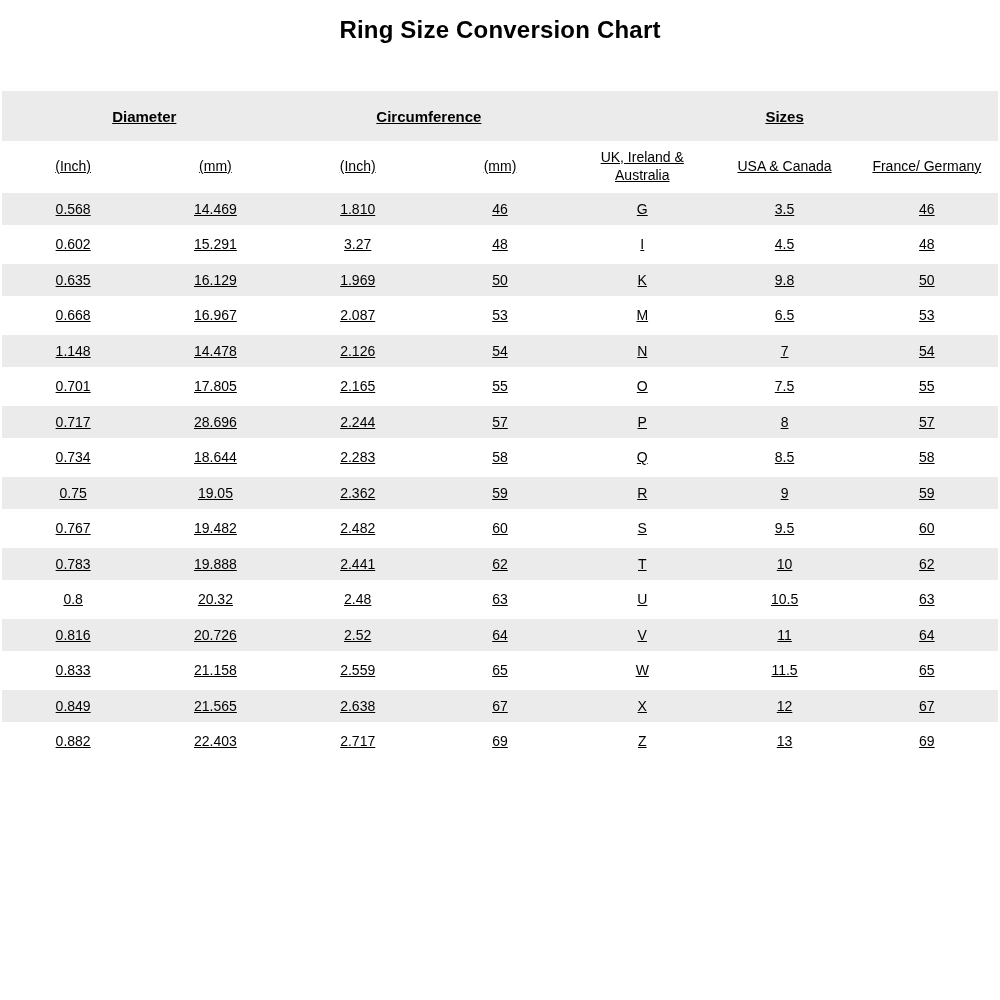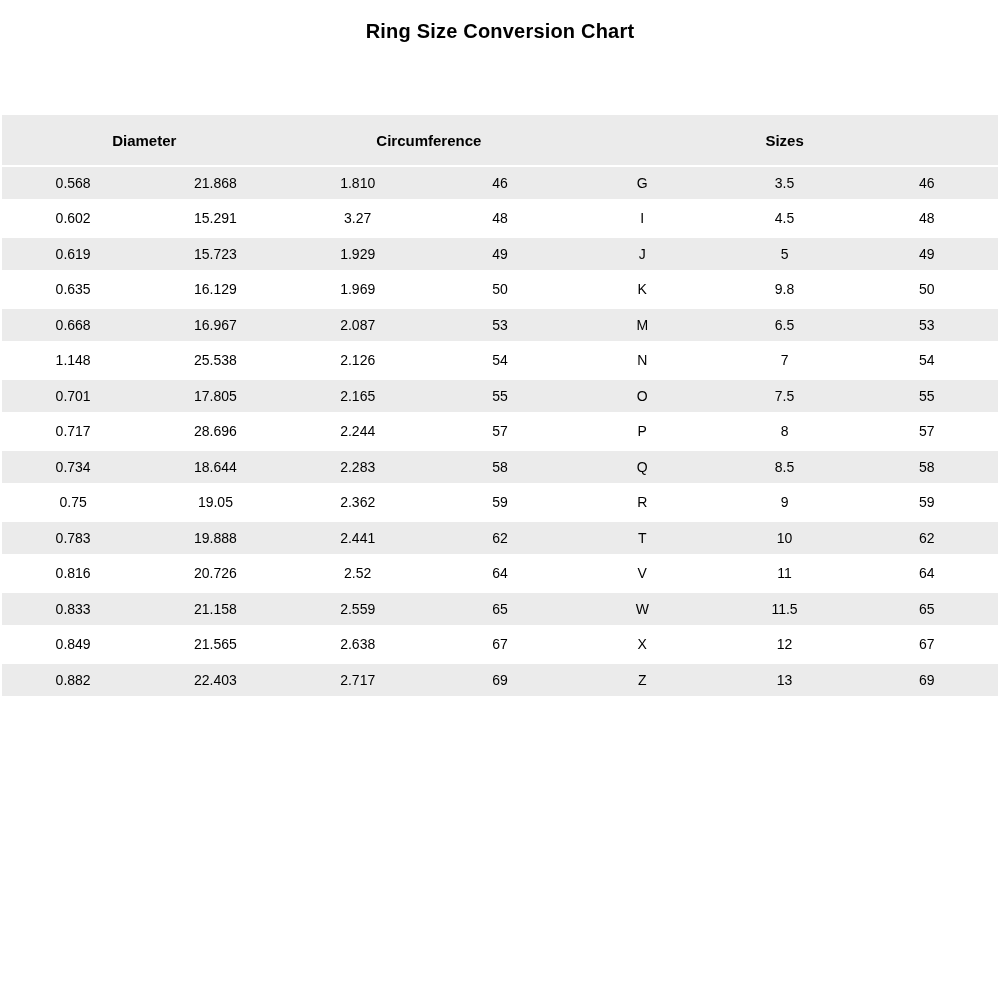--- a/index.html
+++ b/index.html
@@ -6,33 +6,34 @@
   html, body {
     margin: 0; padding: 0;
     width: 1000px; height: 1000px;
     background: #ffffff;
     font-family: "Liberation Sans", "DejaVu Sans", sans-serif;
     color: #000000;
     overflow: hidden;
   }
   .header { height: 88px; }
   .title {
-    margin: 16px;
-    padding-top: 4px;
-    text-align: center;
-    font-size: 20px;
+    margin: 0;
+    padding-top: 16px;
+    text-align: center;
+    font-size: 24px;
     font-weight: 700;
     letter-spacing: 0.2px;
   }
   table.ring-table {
     width: 996px;
-    margin: 11px 2px;
+    margin: 3px 2px;
     border-collapse: separate;
     border-spacing: 0;
     table-layout: fixed;
+    text-decoration: underline;
   }
   col { width: 14.2857%; }
   thead tr.group-row th {
     background: var(--shaded, #ebebeb);
     height: 50px;
     font-size: 15px;
     font-weight: 700;
     text-align: center;
     vertical-align: middle;
     padding: 0 4px;
@@ -77,70 +78,70 @@
       <col>
       <col>
       <col>
   </colgroup>
   <thead>
     <tr class="group-row">
       <th colspan="2">Diameter</th>
       <th colspan="2">Circumference</th>
       <th colspan="3">Sizes</th>
     </tr>
+    <tr class="sub-row">
+      <th>(Inch)</th>
+      <th>(mm)</th>
+      <th>(Inch)</th>
+      <th>(mm)</th>
+      <th>UK, Ireland &amp; Australia</th>
+      <th>USA &amp; Canada</th>
+      <th>France/ Germany</th>
+    </tr>
   </thead>
   <tbody>
       <tr>
         <td>0.568</td>
-        <td>21.868</td>
+        <td>14.469</td>
         <td>1.810</td>
         <td>46</td>
         <td>G</td>
         <td>3.5</td>
         <td>46</td>
       </tr>
       <tr>
         <td>0.602</td>
         <td>15.291</td>
         <td>3.27</td>
         <td>48</td>
         <td>I</td>
         <td>4.5</td>
         <td>48</td>
       </tr>
       <tr>
-        <td>0.619</td>
-        <td>15.723</td>
-        <td>1.929</td>
-        <td>49</td>
-        <td>J</td>
-        <td>5</td>
-        <td>49</td>
-      </tr>
-      <tr>
         <td>0.635</td>
         <td>16.129</td>
         <td>1.969</td>
         <td>50</td>
         <td>K</td>
         <td>9.8</td>
         <td>50</td>
       </tr>
       <tr>
         <td>0.668</td>
         <td>16.967</td>
         <td>2.087</td>
         <td>53</td>
         <td>M</td>
         <td>6.5</td>
         <td>53</td>
       </tr>
       <tr>
         <td>1.148</td>
-        <td>25.538</td>
+        <td>14.478</td>
         <td>2.126</td>
         <td>54</td>
         <td>N</td>
         <td>7</td>
         <td>54</td>
       </tr>
       <tr>
         <td>0.701</td>
         <td>17.805</td>
         <td>2.165</td>
@@ -170,29 +171,47 @@
       <tr>
         <td>0.75</td>
         <td>19.05</td>
         <td>2.362</td>
         <td>59</td>
         <td>R</td>
         <td>9</td>
         <td>59</td>
       </tr>
       <tr>
+        <td>0.767</td>
+        <td>19.482</td>
+        <td>2.482</td>
+        <td>60</td>
+        <td>S</td>
+        <td>9.5</td>
+        <td>60</td>
+      </tr>
+      <tr>
         <td>0.783</td>
         <td>19.888</td>
         <td>2.441</td>
         <td>62</td>
         <td>T</td>
         <td>10</td>
         <td>62</td>
       </tr>
       <tr>
+        <td>0.8</td>
+        <td>20.32</td>
+        <td>2.48</td>
+        <td>63</td>
+        <td>U</td>
+        <td>10.5</td>
+        <td>63</td>
+      </tr>
+      <tr>
         <td>0.816</td>
         <td>20.726</td>
         <td>2.52</td>
         <td>64</td>
         <td>V</td>
         <td>11</td>
         <td>64</td>
       </tr>
       <tr>
         <td>0.833</td>

